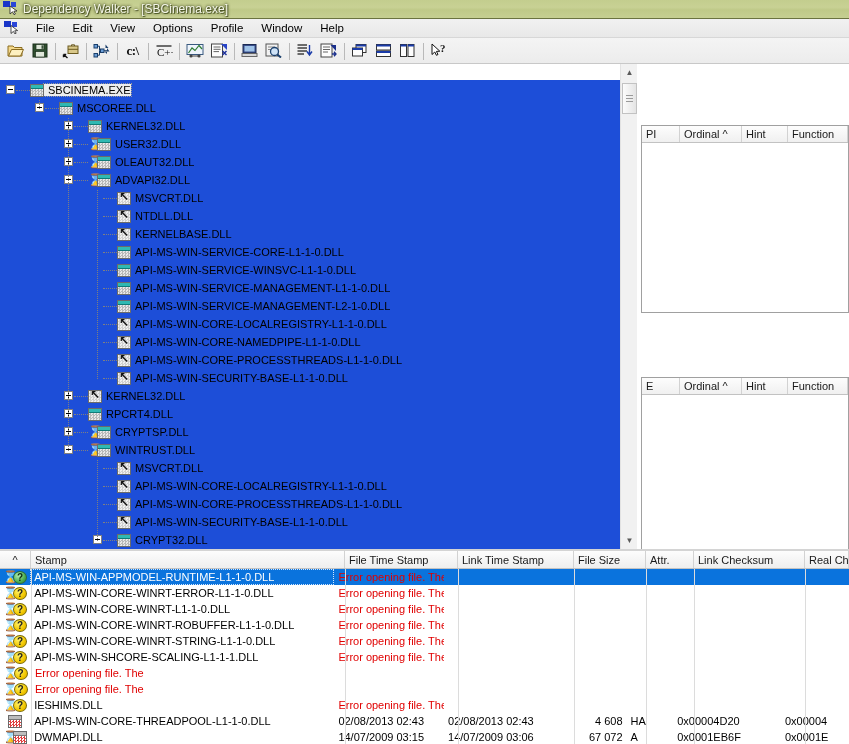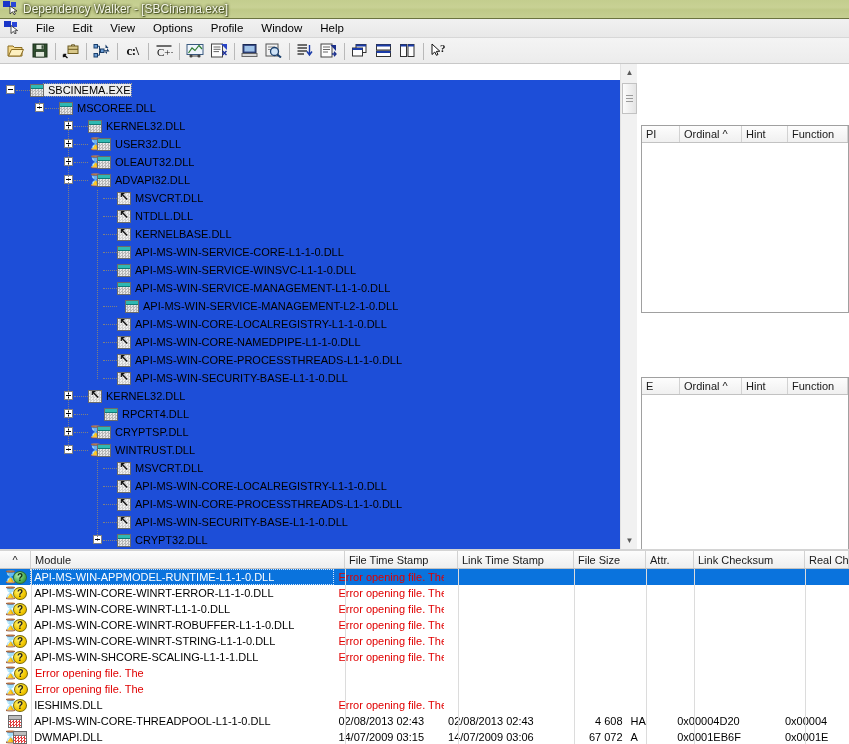--- a/index.html
+++ b/index.html
@@ -491,21 +491,21 @@
         <span class="ico-dll"></span>
         <span class="tlabel">API-MS-WIN-SERVICE-WINSVC-L1-1-0.DLL</span>
       </div>
       <div class="hline" style="left: 103px; top: 190px; width: 14px;"></div>
       <div class="trow" style="top: 200px; left: 0px;">
         <span style="display: inline-block; width: 117px; height: 1px;"></span>
         <span class="ico-dll"></span>
         <span class="tlabel">API-MS-WIN-SERVICE-MANAGEMENT-L1-1-0.DLL</span>
       </div>
       <div class="hline" style="left: 103px; top: 208px; width: 14px;"></div>
-      <div class="trow" style="top: 218px; left: 0px; padding-left: 8px;">
+      <div class="trow" style="top: 218px; left: 0px;">
         <span style="display: inline-block; width: 117px; height: 1px;"></span>
         <span class="ico-dll"></span>
         <span class="tlabel">API-MS-WIN-SERVICE-MANAGEMENT-L2-1-0.DLL</span>
       </div>
       <div class="hline" style="left: 103px; top: 226px; width: 14px;"></div>
       <div class="trow" style="top: 236px; left: 0px;">
         <span style="display: inline-block; width: 117px; height: 1px;"></span>
         <span class="ico-dup"></span>
         <span class="tlabel">API-MS-WIN-CORE-LOCALREGISTRY-L1-1-0.DLL</span>
       </div>
@@ -528,21 +528,21 @@
         <span class="tlabel">API-MS-WIN-SECURITY-BASE-L1-1-0.DLL</span>
       </div>
       <div class="hline" style="left: 103px; top: 298px; width: 14px;"></div>
       <div class="trow" style="top: 308px; left: 0px;">
         <span style="display: inline-block; width: 88px; height: 1px;"></span>
         <span class="ico-dup"></span>
         <span class="tlabel">KERNEL32.DLL</span>
       </div>
       <div class="exp plus" style="left: 64px; top: 311px;"></div>
       <div class="hline" style="left: 74px; top: 316px; width: 14px;"></div>
-      <div class="trow" style="top: 326px; left: 16px;">
+      <div class="trow" style="top: 326px; left: 0px;">
         <span style="display: inline-block; width: 88px; height: 1px;"></span>
         <span class="ico-dll"></span>
         <span class="tlabel">RPCRT4.DLL</span>
       </div>
       <div class="exp plus" style="left: 64px; top: 329px;"></div>
       <div class="hline" style="left: 74px; top: 334px; width: 14px;"></div>
       <div class="trow" style="top: 344px; left: 0px;">
         <span style="display: inline-block; width: 88px; height: 1px;"></span>
         <span class="ico-hg"></span>
         <span class="ico-dll"></span>
@@ -631,21 +631,21 @@
       <div class="lvh" style="width:46px">Hint</div>
       <div class="lvh" style="flex:1">Function</div>
     </div>
     <div></div>
   </div>
 </div>
 
 <div id="modpane">
   <div id="modheader">
     <div class="lvh" style="width:31px;justify-content:center">^</div>
-    <div class="lvh" style="width:314px">Module</div>
+    <div class="lvh" style="width:314px">Stamp</div>
     <div class="lvh" style="width:113px">File Time Stamp</div>
     <div class="lvh" style="width:116px">Link Time Stamp</div>
     <div class="lvh" style="width:72px">File Size</div>
     <div class="lvh" style="width:48px">Attr.</div>
     <div class="lvh" style="width:111px">Link Checksum</div>
     <div class="lvh" style="flex:1">Real Chec</div>
   </div>
   <div id="modrows" style="position: relative;">
       <div class="mrow err sel">
         <div class="mc icons" style="width: 31px;">

